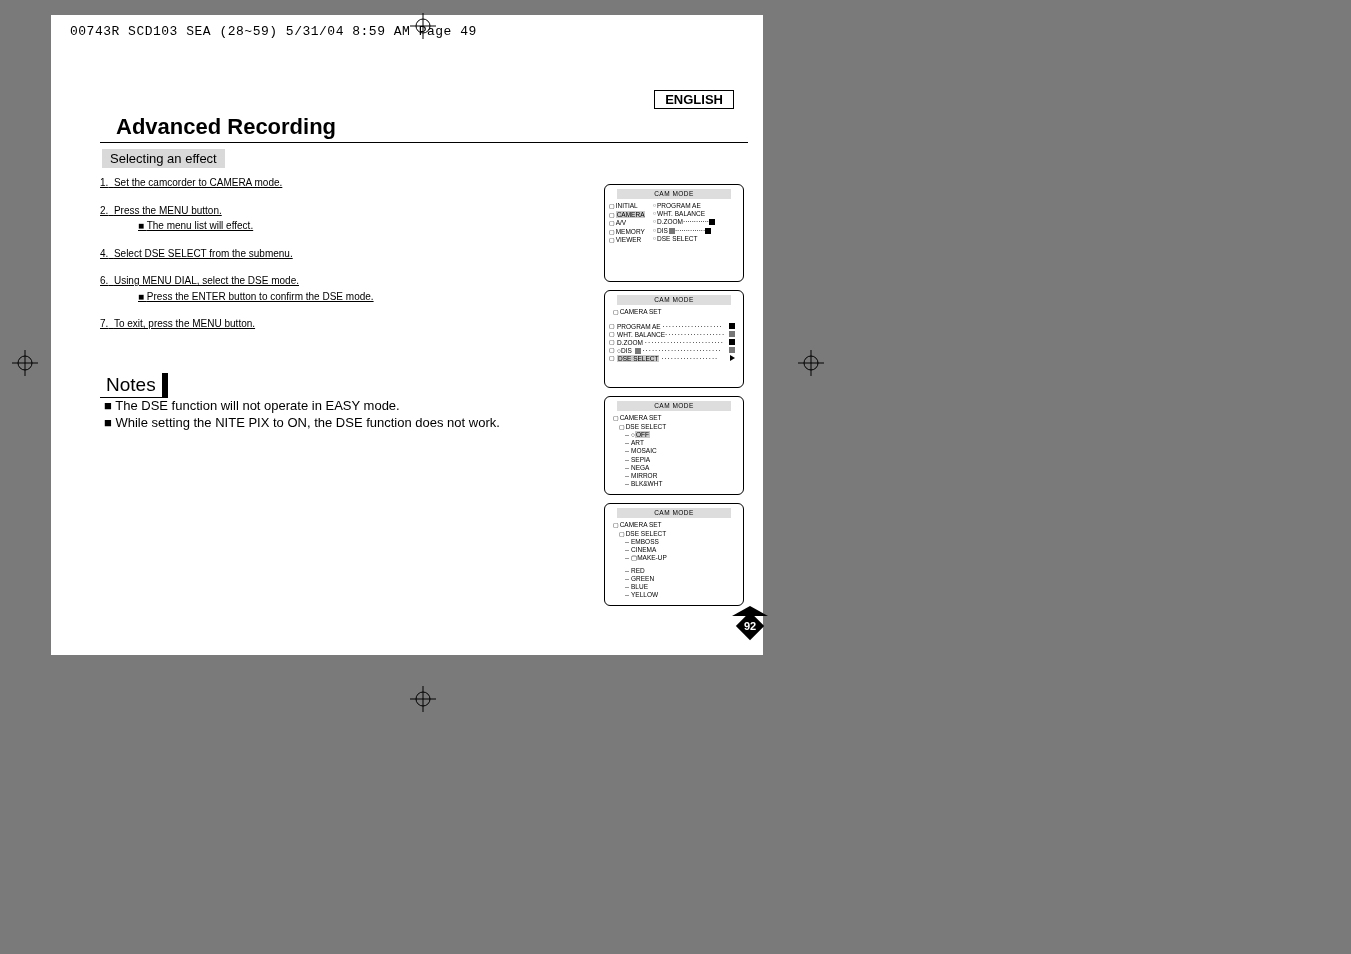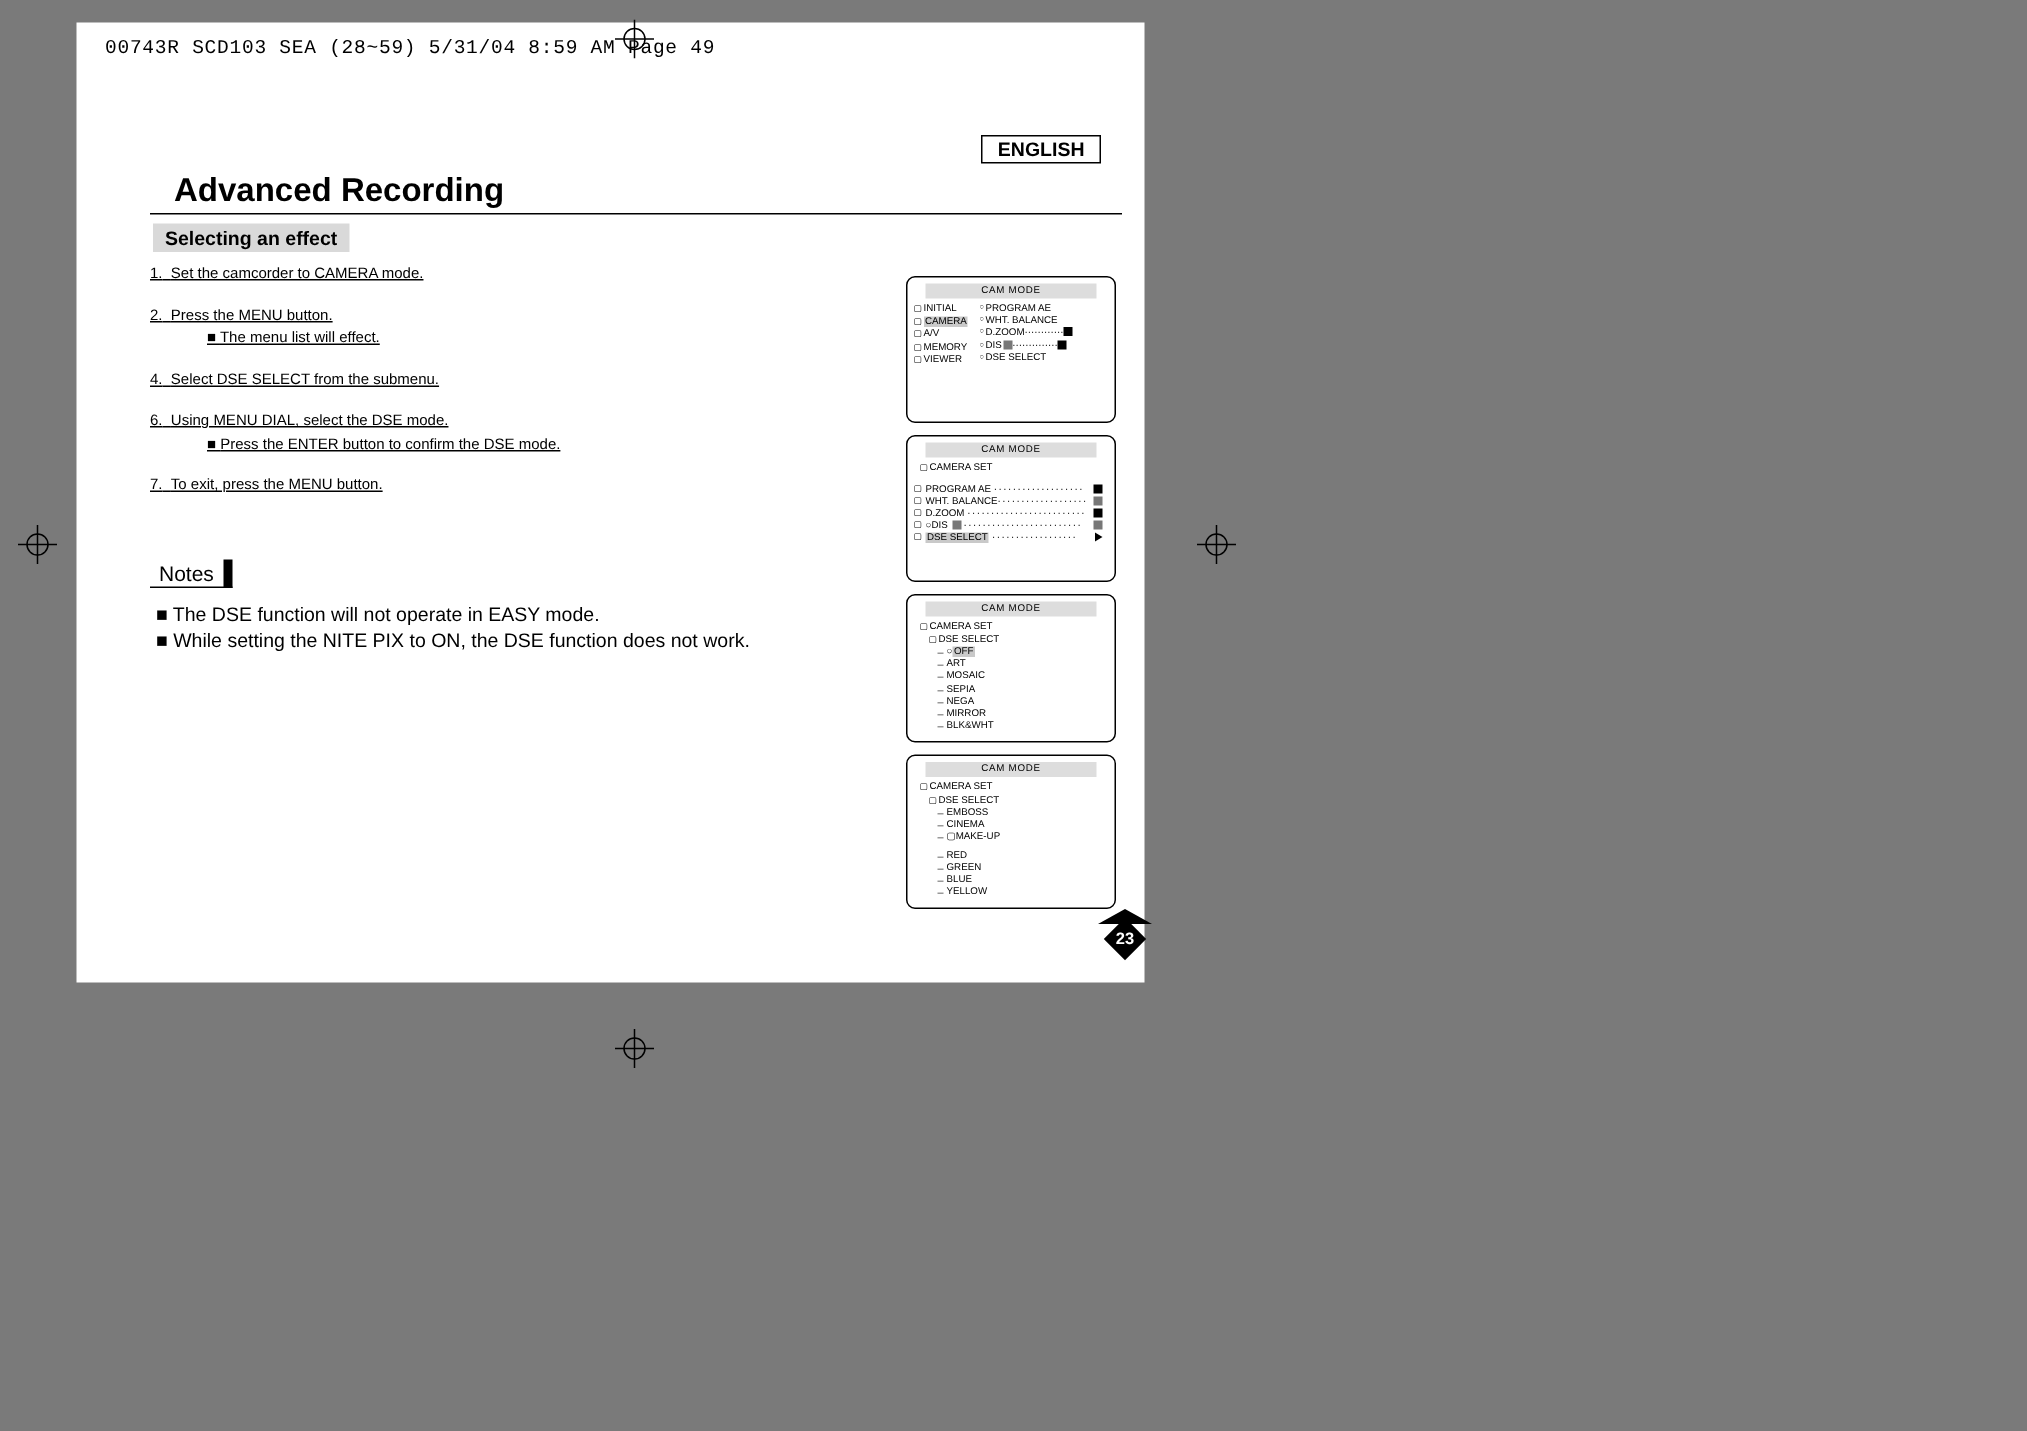--- a/index.html
+++ b/index.html
@@ -64,43 +64,43 @@
     font-weight: bold;
     margin-top: 24px;
     margin-bottom: 2px;
     margin-left: 16px;
   }
   .rule { border-top: 1.5px solid #000; width: 648px; }
   .subhead {
     display: inline-block;
     background: #d9d9d9;
     font-size: 13px;
-    font-weight: bold;
+    font-weight: normal;
     padding: 2px 8px;
     margin: 6px 0 8px 2px;
     text-align: right;
   }
   .steps {
     font-size: 10px;
     line-height: 1.35;
     text-decoration: underline;
   }
   .step { margin-bottom: 14px; padding-left: 18px; text-indent: -18px; }
   .substep {
     padding-left: 34px; text-indent: -14px;
     margin-top: 2px;
   }
   .substep::before { content: "■ "; }
   .notes-label {
     display: inline-block;
-    font-size: 14px;
+    font-size: 19px;
     padding: 1px 6px;
     border-bottom: 1.5px solid #000;
     border-right: 6px solid #000;
-    margin: 28px 0 10px 0;
+    margin: 28px 0 0 0;
   }
   .note-item {
     font-size: 13px;
     padding-left: 18px; text-indent: -14px;
     margin-bottom: 2px;
   }
   .note-item::before { content: "■ "; }
 
   .screens {
     position: absolute;
@@ -297,14 +297,14 @@
         <li>YELLOW</li>
       </ul>
     </div>
   </div>
 
 </div>
 
 <div class="page-badge">
   <div class="tri-up"></div>
   <div class="diamond"></div>
-  <div class="num">23</div>
+  <div class="num">92</div>
 </div>
 
 </body></html>

